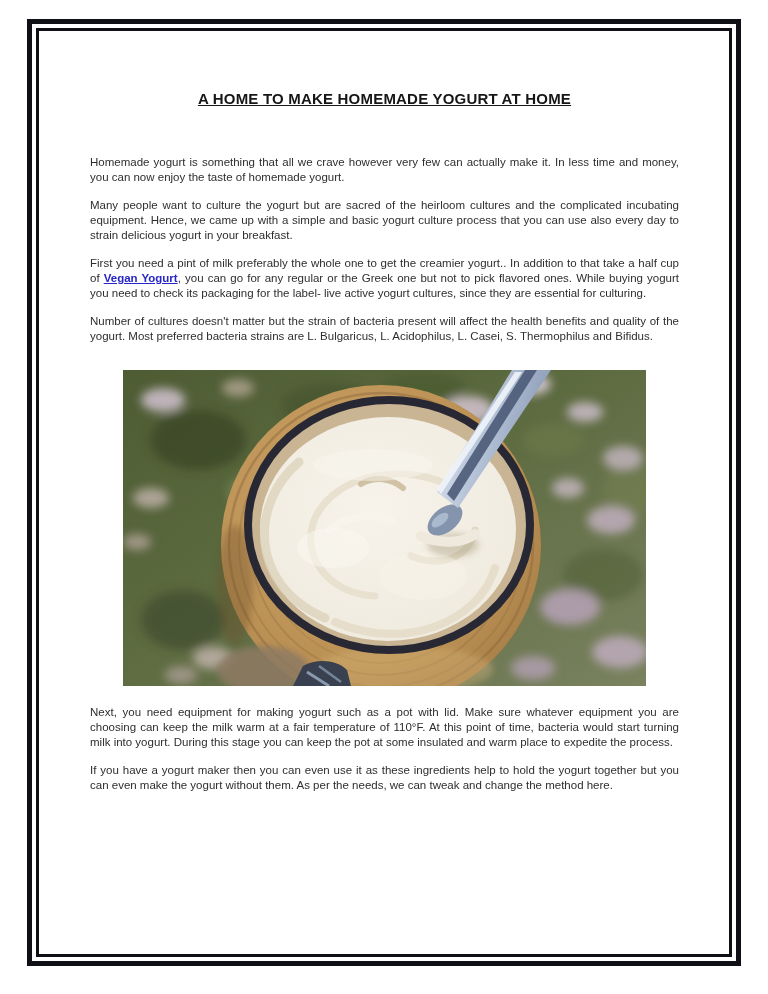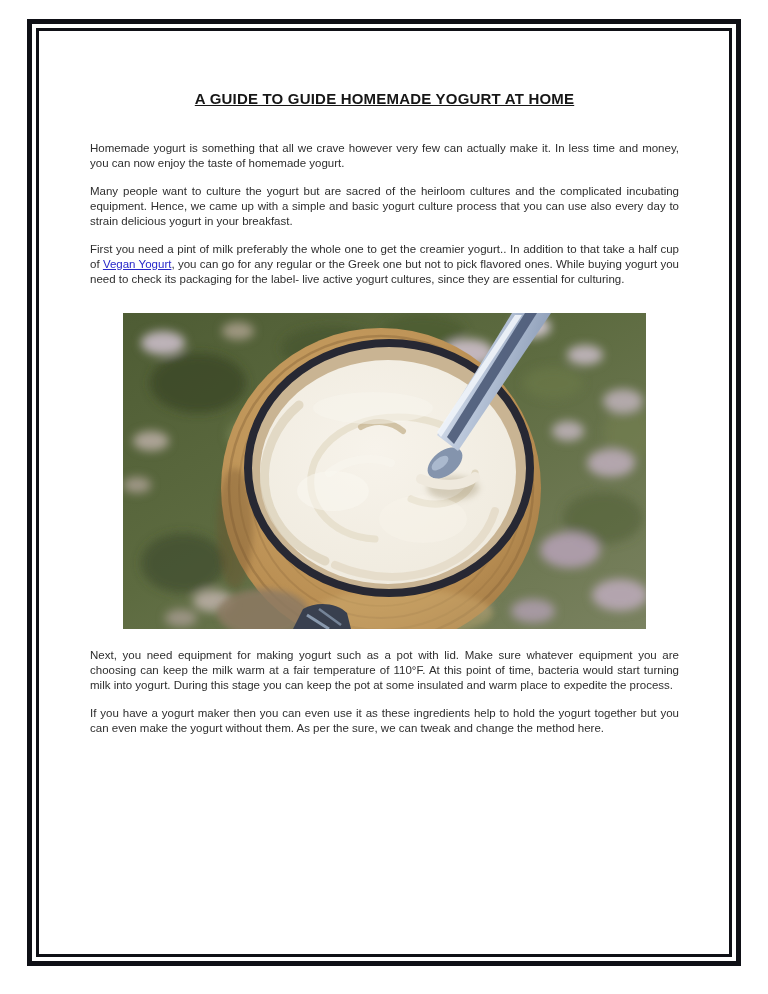--- a/index.html
+++ b/index.html
@@ -41,53 +41,54 @@
     color: #161616;
     letter-spacing: 0.2px;
   }
   p.body-para {
     margin: 13px 0 0 0;
     font-size: 11.5px;
     line-height: 15px;
     color: var(--text, #2e2e2e);
     text-align: justify;
   }
-  p.body-para.first { margin-top: 34px; }
+  p.body-para.first { margin-top: 48px; }
   p.body-para.after-figure { margin-top: 19px; }
   a.doc-link {
     color: var(--link, #2626c9);
-    font-weight: normal;
+    font-weight: bold;
     text-decoration: underline;
   }
   figure.photo-wrap {
     margin: 26px 0 0 33px;
     padding: 0;
     width: 523px; height: 316px;
   }
   figure.photo-wrap svg { display: block; }
 </style>
 </head>
 <body>
 
 <div class="page">
 
   <div class="frame-outer">
     <div class="frame-inner"></div>
   </div>
 
   <div class="content">
 
-    <h1 class="doc-title"><span>A GUIDE TO GUIDE HOMEMADE YOGURT AT HOME</span></h1>
+    <h1 class="doc-title"><span>A HOME TO MAKE HOMEMADE YOGURT AT HOME</span></h1>
 
     <p class="body-para first">Homemade yogurt is something that all we crave however very few can actually make it. In less time and money, you can now enjoy the taste of homemade yogurt.</p>
 
     <p class="body-para">Many people want to culture the yogurt but are sacred of the heirloom cultures and the complicated incubating equipment. Hence, we came up with a simple and basic yogurt culture process that you can use also every day to strain delicious yogurt in your breakfast.</p>
 
     <p class="body-para"><span>First you need a pint of milk preferably the whole one to get the creamier yogurt.. In addition to that take a half cup of </span><a class="doc-link" href="#">Vegan Yogurt</a><span>, you can go for any regular or the Greek one but not to pick flavored ones. While buying yogurt you need to check its packaging for the label- live active yogurt cultures, since they are essential for culturing.</span></p>
 
+    <p class="body-para">Number of cultures doesn't matter but the strain of bacteria present will affect the health benefits and quality of the yogurt. Most preferred bacteria strains are L. Bulgaricus, L. Acidophilus, L. Casei, S. Thermophilus and Bifidus.</p>
 
     <figure class="photo-wrap">
       <svg width="523" height="316" viewBox="0 0 523 316" xmlns="http://www.w3.org/2000/svg" role="img">
         <defs>
           <linearGradient id="gGrass" x1="0" y1="0" x2="1" y2="1">
             <stop offset="0" stop-color="#4e5c34"></stop>
             <stop offset="0.45" stop-color="#5d6b40"></stop>
             <stop offset="1" stop-color="#7a8260"></stop>
           </linearGradient>
           <radialGradient id="gWood" cx="0.42" cy="0.38" r="0.78">
@@ -181,16 +182,16 @@
         <g>
           <path d="M170 316 L180 296 C194 288 214 290 224 300 L228 316 Z" fill="#39404f"></path>
           <line x1="184" y1="302" x2="206" y2="316" stroke="#9db0c6" stroke-width="3" opacity="0.8"></line>
           <line x1="196" y1="296" x2="218" y2="312" stroke="#8fa2b8" stroke-width="2.5" opacity="0.7"></line>
         </g>
       </svg>
     </figure>
 
     <p class="body-para after-figure">Next, you need equipment for making yogurt such as a pot with lid. Make sure whatever equipment you are choosing can keep the milk warm at a fair temperature of 110°F. At this point of time, bacteria would start turning milk into yogurt. During this stage you can keep the pot at some insulated and warm place to expedite the process.</p>
 
-    <p class="body-para">If you have a yogurt maker then you can even use it as these ingredients help to hold the yogurt together but you can even make the yogurt without them. As per the sure, we can tweak and change the method here.</p>
+    <p class="body-para">If you have a yogurt maker then you can even use it as these ingredients help to hold the yogurt together but you can even make the yogurt without them. As per the needs, we can tweak and change the method here.</p>
 
   </div>
 </div>
 
 </body></html>

